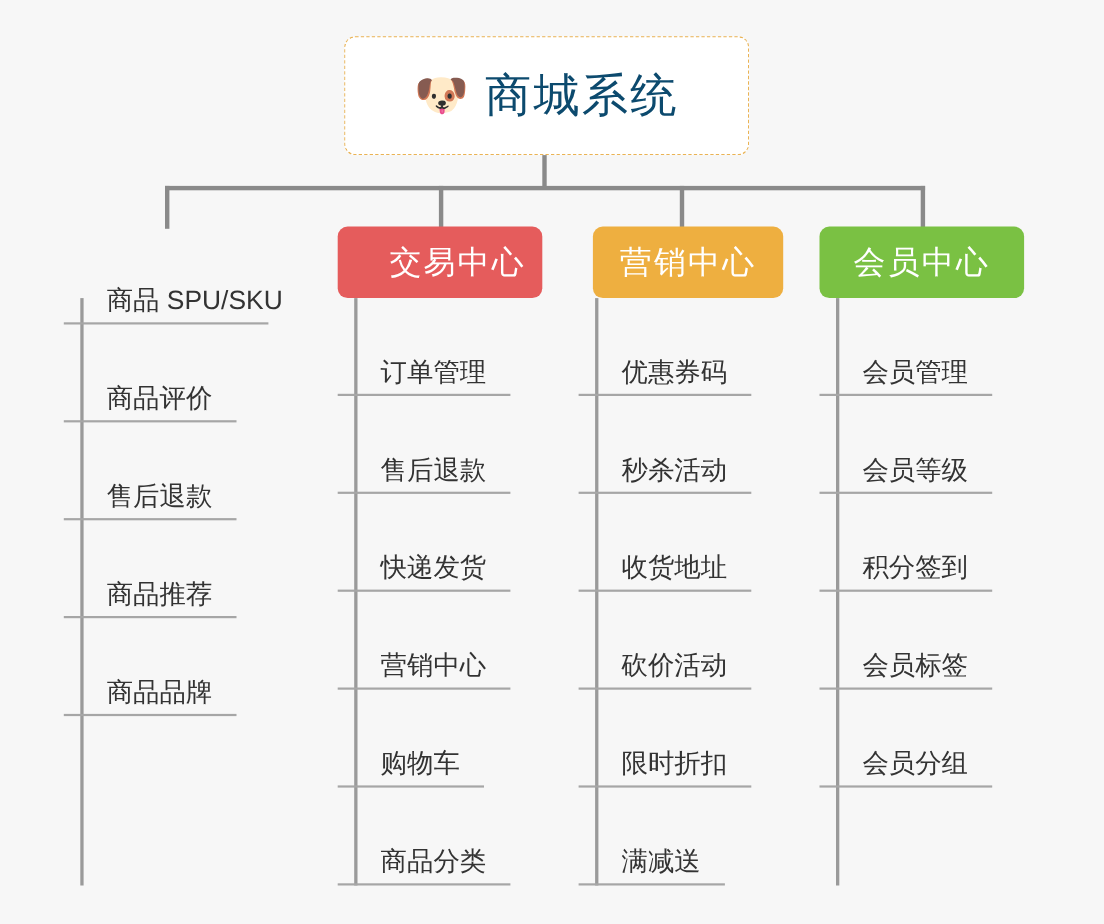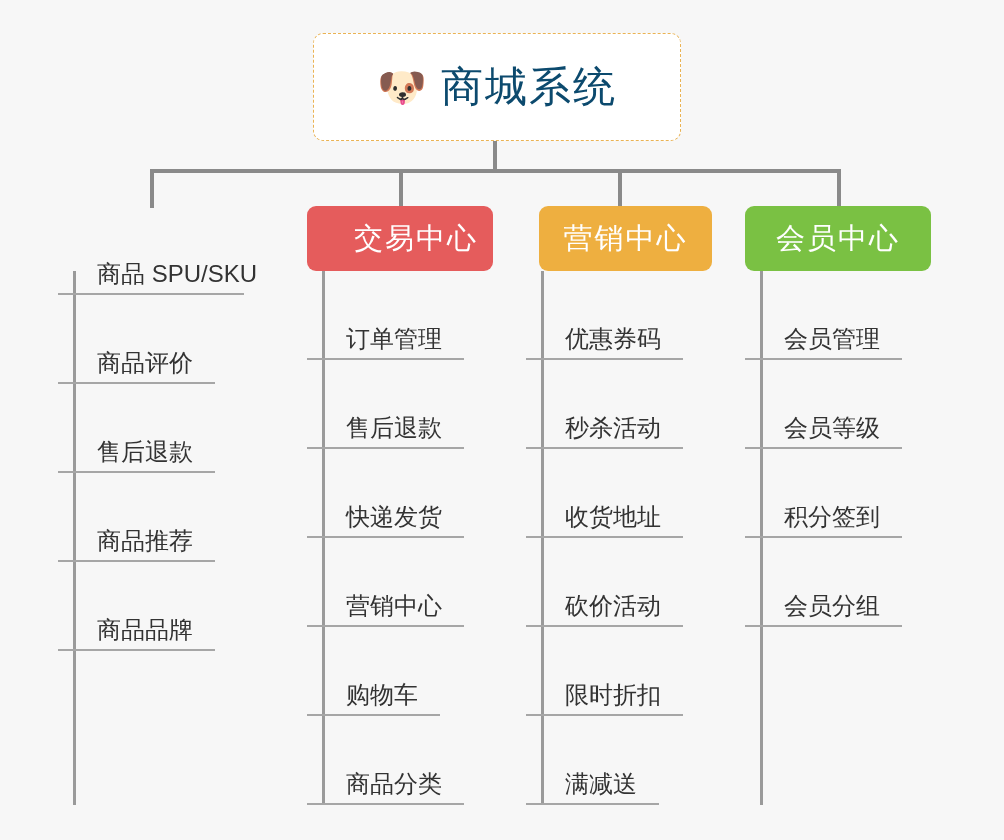--- a/index.html
+++ b/index.html
@@ -269,20 +269,25 @@
               <span class="leaf-label">会员等级</span>
             </div>
           </li>
           <li class="leaf-item">
             <div class="leaf-inner">
               <span class="leaf-label">积分签到</span>
             </div>
           </li>
           <li class="leaf-item">
             <div class="leaf-inner">
+              <span class="leaf-label">会员标签</span>
+            </div>
+          </li>
+          <li class="leaf-item">
+            <div class="leaf-inner">
               <span class="leaf-label">会员分组</span>
             </div>
           </li>
         </ul>
       </div>
     </div>
 
 </div>
 
 </body></html>

